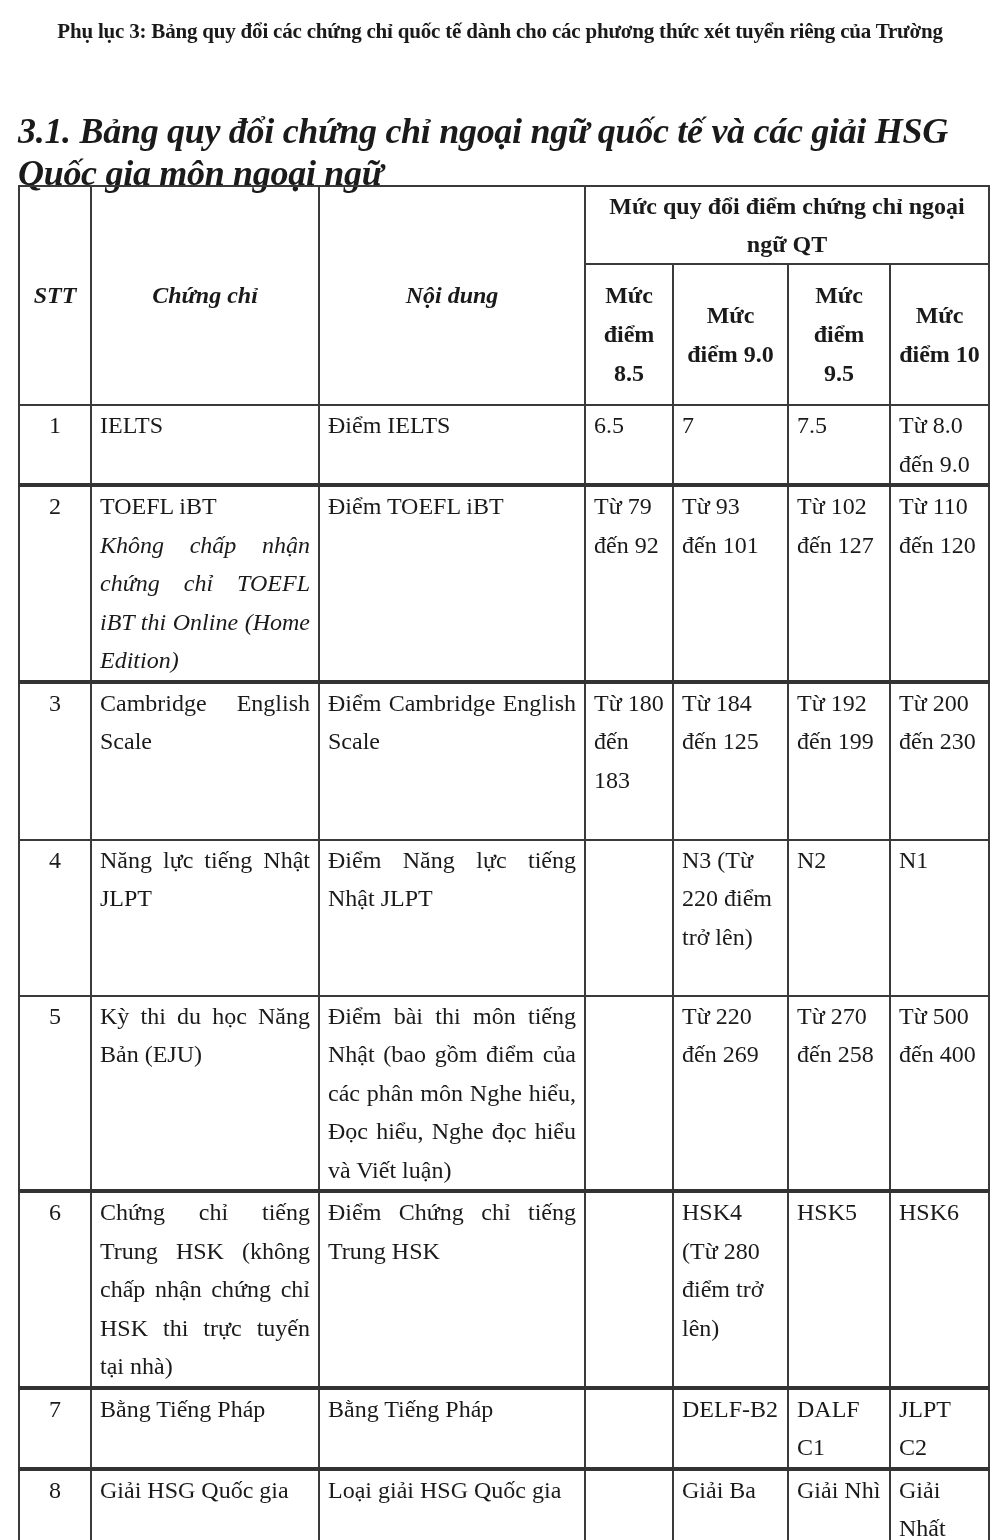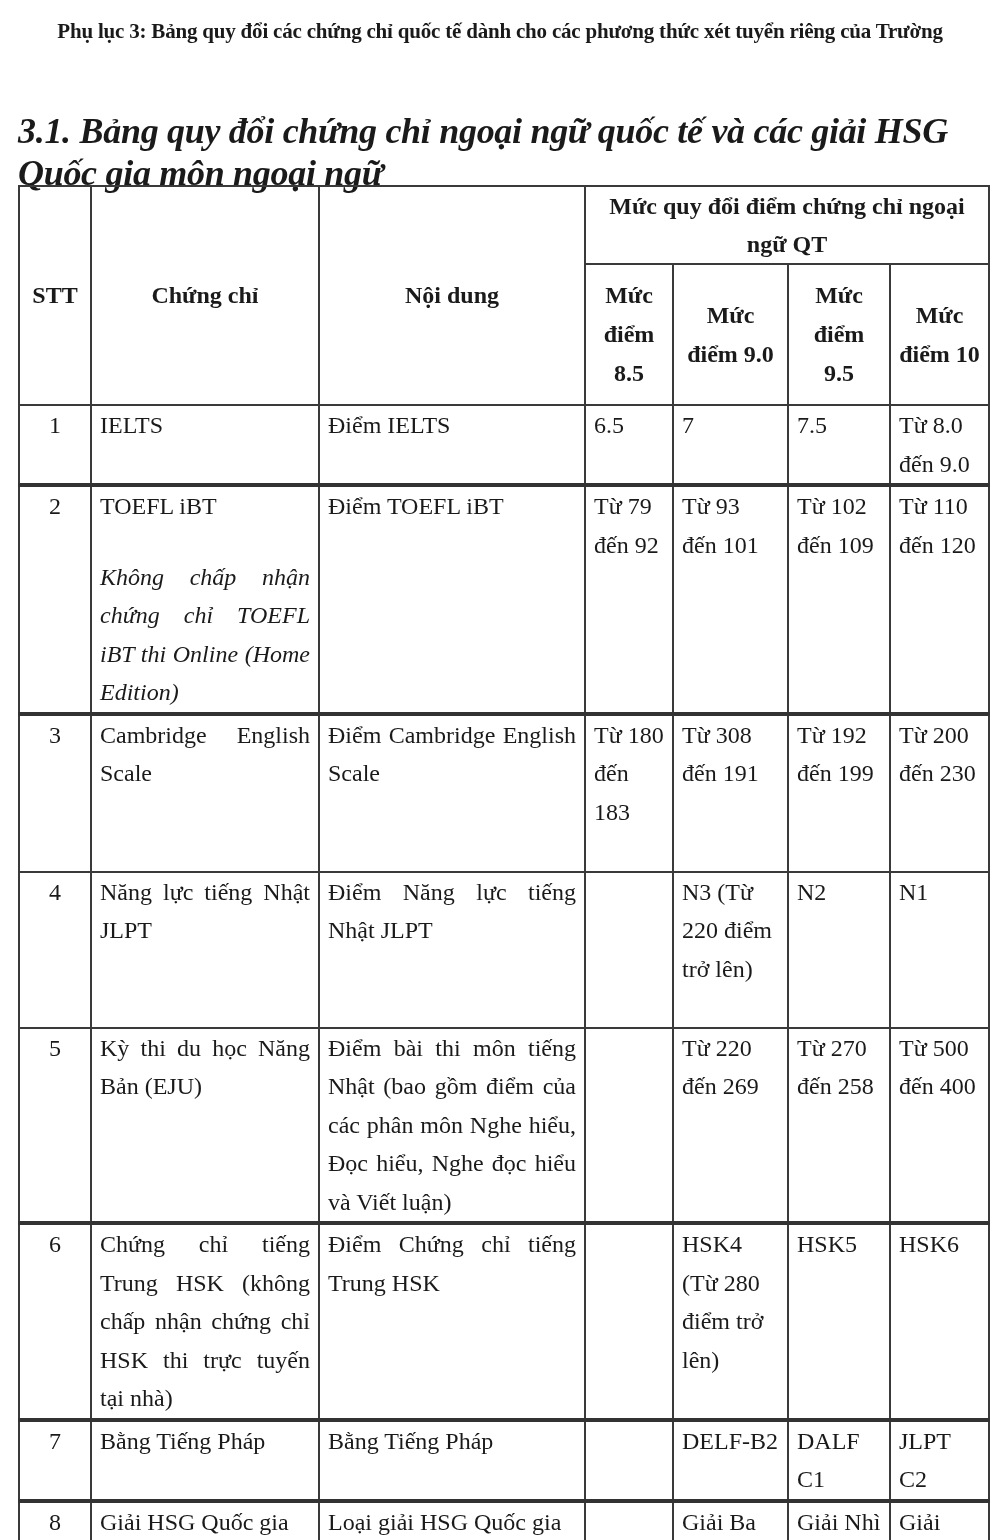--- a/index.html
+++ b/index.html
@@ -75,25 +75,26 @@
       line-height: 38px;
     }
     th.sub-head {
       height: 139px;
       line-height: 39px;
       padding: 0 2px;
     }
     th.main-head {
       vertical-align: top;
       padding-top: 79px;
+      font-style: italic;
     }
     td.stt { text-align: center; }
     td.just { text-align: justify; text-align-last: left; }
     td.center { text-align: left; padding: 0 4px; }
-    .ital { font-style: italic; margin-top: 32px; }
+    .ital { font-style: italic; }
     tr.thick-top td { border-top: 4px solid #333333; }
     tr.faint-top td { border-top: 1px solid #e4e4e4; }
     tr.r1 td { height: 75px; }
     tr.r2 td { height: 191px; }
     tr.r3 td { height: 155px; }
     tr.r4 td { height: 154px; }
     tr.r5 td { height: 190px; }
     tr.r6 td { height: 191px; }
     tr.r7 td { height: 72px; }
     tr.r8 td { height: 78px; }
@@ -142,29 +143,29 @@
     </tr>
     <tr class="r2 thick-top">
       <td class="stt">2</td>
       <td class="just">
         <span class="cell-line">TOEFL iBT</span>
         <span class="cell-line ital">Không chấp nhận chứng chỉ TOEFL iBT thi Online (Home Edition)</span>
       </td>
       <td class="just">Điểm TOEFL iBT</td>
       <td class="center">Từ 79 đến 92</td>
       <td class="center">Từ 93 đến 101</td>
-      <td class="center">Từ 102 đến 109</td>
+      <td class="center">Từ 102 đến 127</td>
       <td class="center">Từ 110 đến 120</td>
     </tr>
     <tr class="r3 thick-top">
       <td class="stt">3</td>
       <td class="just">Cambridge English Scale</td>
       <td class="just">Điểm Cambridge English Scale</td>
       <td class="center">Từ 180 đến 183</td>
-      <td class="center">Từ 308 đến 191</td>
+      <td class="center">Từ 184 đến 125</td>
       <td class="center">Từ 192 đến 199</td>
       <td class="center">Từ 200 đến 230</td>
     </tr>
     <tr class="r4 faint-top">
       <td class="stt">4</td>
       <td class="just">Năng lực tiếng Nhật JLPT</td>
       <td class="just">Điểm Năng lực tiếng Nhật JLPT</td>
       <td class="center"></td>
       <td class="center">N3 (Từ 220 điểm trở lên)</td>
       <td class="center">N2</td>

